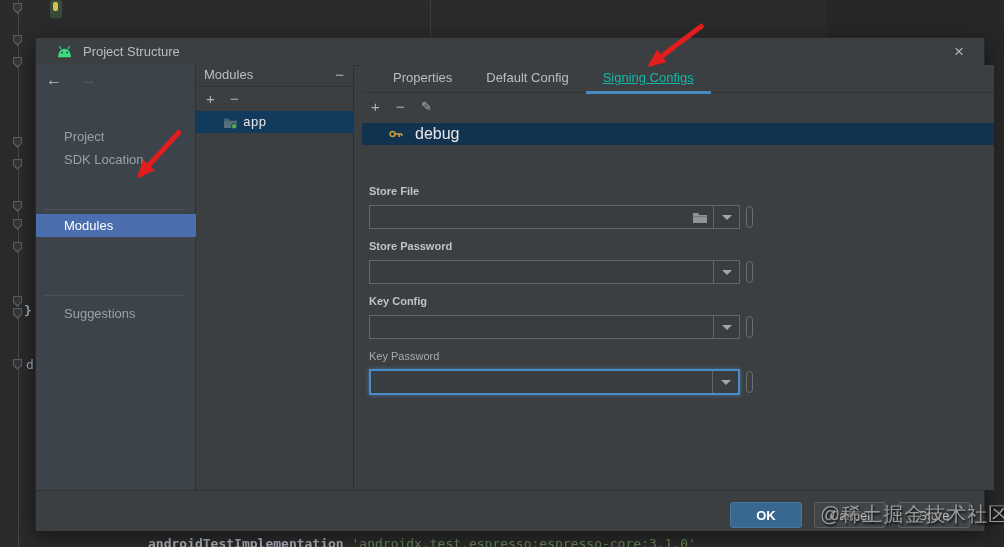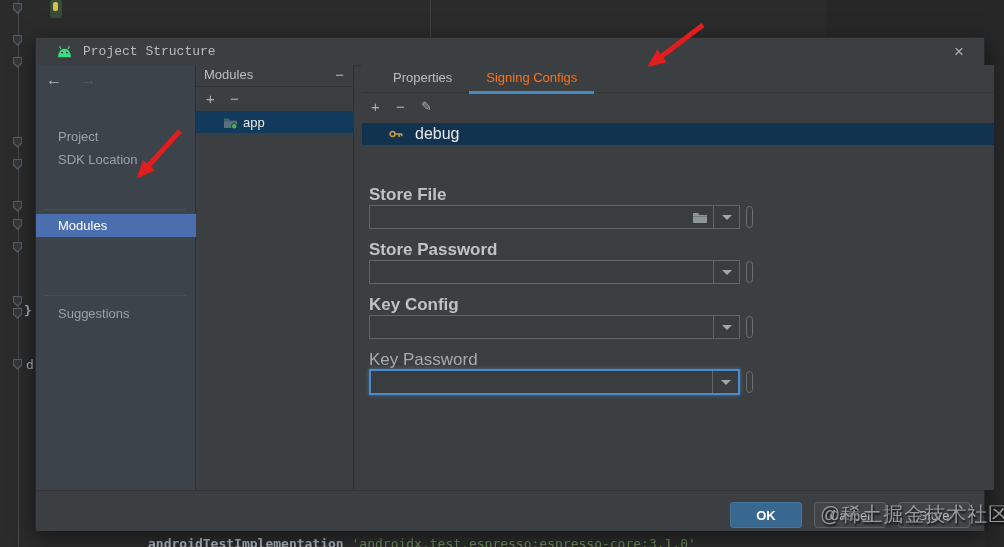--- a/index.html
+++ b/index.html
@@ -18,60 +18,60 @@
   .intent-icon:after{content:"";position:absolute;left:3px;top:2px;width:5px;height:9px;background:#d8c14f;border-radius:2px;}
   .code-line{position:absolute;left:148px;top:536px;font-family:"DejaVu Sans Mono",monospace;
              font-size:13px;font-weight:bold;white-space:nowrap;}
   .code-kw{color:#a9b1ba;} .code-str{color:#6a8759;font-weight:normal;}
   
   .dialog{position:absolute;left:35px;top:37px;width:950px;height:493px;background:#3c3f41;
           border:1px solid #27292a;box-sizing:border-box;box-shadow:0 6px 20px rgba(0,0,0,.55);}
   .titlebar{position:absolute;left:0;top:0;width:100%;height:27px;border-bottom:1px solid #313435;
             display:flex;align-items:center;}
   .titlebar .t-icon{margin-left:20px;display:flex;}
-  .titlebar .t-text{margin-left:10px;color:#bbbbbb;font-size:13px;font-family:Liberation Mono, monospace;}
+  .titlebar .t-text{margin-left:10px;color:#bbbbbb;font-size:13px;}
   .close-x{position:absolute;right:14px;top:3px;width:22px;height:22px;color:#afb1b3;font-size:17px;
            display:flex;align-items:center;justify-content:center;cursor:pointer;}
   
   .nav{position:absolute;left:0;top:27px;width:160px;height:425px;background:#3d434a;
        border-right:1px solid #2d2f31;box-sizing:border-box;}
   .nav-arrows{position:absolute;left:10px;top:6px;font-size:16px;}
   .nav-arrows .back{color:#b7babc;font-weight:bold;}
   .nav-arrows .fwd{color:#595d60;margin-left:14px;}
-  .nav-item{position:absolute;left:0;width:160px;height:23px;line-height:23px;padding-left:22px;
+  .nav-item{position:absolute;left:0;width:160px;height:23px;line-height:23px;padding-left:28px;
             box-sizing:border-box;font-size:13px;color:#9ba1a8;cursor:pointer;}
   .nav-item.sel{background:#4b6eaf;color:#ffffff;}
   .nav-div{position:absolute;left:8px;width:142px;height:1px;background:#4b5054;}
   
   .modpanel{position:absolute;left:160px;top:27px;width:158px;height:425px;background:#3c3f41;
             border-right:1px solid #2d2f31;box-sizing:border-box;}
   .modhead{position:absolute;left:0;top:0;width:100%;height:22px;border-bottom:1px solid #323536;
            box-sizing:border-box;}
   .modhead .h-label{position:absolute;left:8px;top:2px;font-size:13px;color:#bcbec0;}
   .modhead .h-min{position:absolute;right:9px;top:1px;font-size:15px;color:#afb1b3;cursor:pointer;}
   .tool-btn{position:absolute;top:0;font-size:15px;color:#afb1b3;cursor:pointer;line-height:24px;}
   .modtools{position:absolute;left:0;top:22px;width:100%;height:24px;}
   .app-row{position:absolute;left:0;top:46px;width:158px;height:22px;background:#113a5c;
-           display:flex;align-items:center;cursor:pointer;}
+           display:flex;align-items:center;cursor:pointer;font-family:Liberation Mono, monospace;}
   .app-row .f-icon{margin-left:27px;position:relative;display:flex;}
   .app-row .a-label{margin-left:5px;color:#e8e8e8;font-size:13px;}
   
   .detail{position:absolute;left:326px;top:27px;width:632px;height:425px;background:#3c3f41;}
   .tabbar{position:absolute;left:0;top:0;width:100%;height:28px;border-bottom:1px solid #323536;
           box-sizing:border-box;display:flex;padding-left:14px;}
   .tab{position:relative;height:28px;line-height:26px;padding:0 17px;font-size:13px;color:#bcbec0;cursor:pointer;}
-  .tab.sel{color:#f97316;}
+  .tab.sel{color:#14b8a6;text-decoration:underline;}
   .tab.sel:after{content:"";position:absolute;left:0;bottom:-1px;width:100%;height:3px;background:#4a8ac2;}
   .dettools{position:absolute;left:0;top:30px;width:100%;height:26px;}
   .debug-row{position:absolute;left:0;top:58px;width:632px;height:22px;background:#123350;
              display:flex;align-items:center;cursor:pointer;}
   .debug-row .k-icon{margin-left:27px;display:flex;}
   .debug-row .d-label{margin-left:12px;color:#e8e8e8;font-size:16px;}
   
-  .f-label{position:absolute;left:7px;font-size:17px;color:#c0c3c5;font-weight:bold;}
+  .f-label{position:absolute;left:7px;font-size:11px;color:#c0c3c5;font-weight:bold;}
   .f-label.reg{font-weight:normal;color:#a7abae;}
   .fieldbox{position:absolute;left:7px;width:371px;height:24px;border:1px solid #61666a;
             background:#3a3d3f;box-sizing:border-box;display:flex;align-items:stretch;}
   .fieldbox.focus{border:2px solid #4a8cc9;box-shadow:0 0 4px rgba(74,140,201,.7);}
   .fieldbox input{flex:1;background:transparent;border:none;outline:none;color:#d0d2d4;
                   font-size:13px;padding:0 6px;min-width:0;font-family:"Liberation Sans",sans-serif;}
   .fieldbox .browse{width:26px;display:flex;align-items:center;justify-content:center;cursor:pointer;}
   .fieldbox .dd{width:25px;border-left:1px solid #61666a;display:flex;align-items:center;
                 justify-content:center;cursor:pointer;}
   .fieldbox .dd i{width:0;height:0;border-left:5px solid transparent;border-right:5px solid transparent;
@@ -165,20 +165,21 @@
           <circle cx="12" cy="11" r="3" fill="#4caf50" stroke="#113a5c" stroke-width="1"></circle>
         </svg>
       </span>
       <span class="a-label">app</span>
     </div>
   </div>
 
   <div class="detail">
     <div class="tabbar">
       <div class="tab">Properties</div>
+      <div class="tab">Default Config</div>
       <div class="tab sel">Signing Configs</div>
     </div>
     <div class="dettools">
       <span class="tool-btn" style="left:9px">+</span>
       <span class="tool-btn" style="left:34px">−</span>
       <span class="tool-btn" style="left:59px;font-size:13px">✎</span>
     </div>
     <div class="debug-row">
       <span class="k-icon">
         <svg width="14" height="12" viewBox="0 0 16 12">

